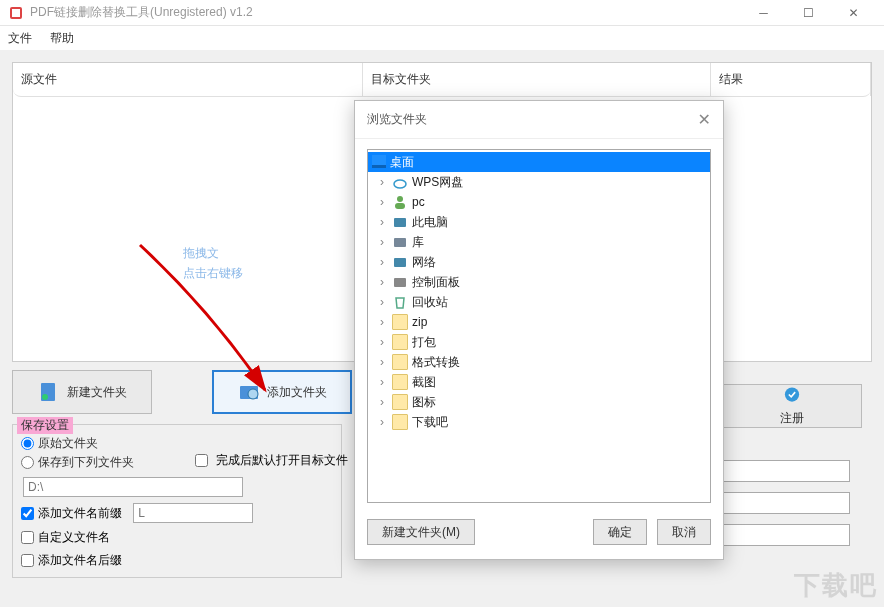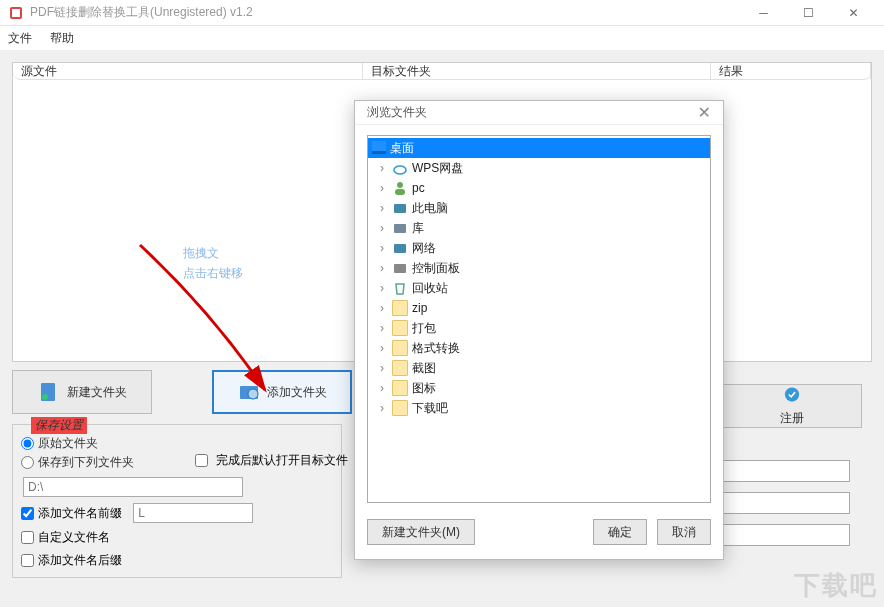--- a/index.html
+++ b/index.html
@@ -9,50 +9,50 @@
 .titlebar .icon { width: 16px; height: 16px; margin-right: 6px; }
 .titlebar .title { flex: 1; color: #999; }
 .titlebar .btns { display: flex; }
 .titlebar .btns div { width: 45px; height: 30px; display: flex; align-items: center; justify-content: center; color: #666; }
 
 .menubar { height: 24px; background: #fff; display: flex; align-items: center; padding: 0 8px; gap: 18px; color: #333; }
 
 .content { padding: 12px; background: #f0f0f0; }
 
 .list-panel { background: #fff; border: 1px solid #ccc; height: 300px; position: relative; }
-.list-header { display: flex; border-bottom: 1px solid #e0e0e0; height: 17px; align-items: center; background: #fff; border-radius: 8px; }
+.list-header { display: flex; border-bottom: 1px solid #e0e0e0; height: 34px; align-items: center; background: #fff; border-radius: 8px; }
 .list-header .col { padding: 0 8px; border-right: 1px solid #e0e0e0; height: 100%; display: flex; align-items: center; color: #333; }
 .col1 { width: 350px; }
 .col2 { width: 348px; }
 .col3 { flex: 1; }
 
 .hint-text { position: absolute; left: 170px; top: 180px; font-size: 20px; color: #8bb8e8; font-weight: 500; line-height: 1.7; }
 
 .btn-row { display: flex; gap: 60px; margin-top: 8px; }
 .big-btn { width: 140px; height: 44px; background: #eaeaea; border: 1px solid #bbb; display: flex; align-items: center; justify-content: center; gap: 6px; color: #333; }
 .big-btn.highlighted { border: 2px solid #2a7fd4; background: #eef5fc; }
 .big-btn .icon { width: 24px; height: 24px; }
 .big-btn.register { margin-left: auto; }
 
 .save-group { margin-top: 10px; border: 1px solid #ccc; padding: 8px; width: 330px; position: relative; }
-.save-group .legend { position: absolute; top: -8px; left: 18px; background: #ef4444; padding: 0 4px; color: #333; font-style: italic; }
+.save-group .legend { position: absolute; top: -8px; left: 4px; background: #f9a8d4; padding: 0 4px; color: #333; }
 .save-group label { display: flex; align-items: center; gap: 4px; margin: 2px 0; color: #333; }
 .save-group input[type=text] { border: 1px solid #aaa; height: 20px; padding: 0 4px; color: #777; }
 .path-input { width: 220px; margin-top: 4px; margin-left: 2px; }
 .prefix-input { width: 120px; }
 .checkline { display: flex; align-items: center; gap: 4px; margin-top: 6px; }
 
 .right-side { position: absolute; left: 540px; top: 460px; width: 320px; }
 .right-side .field { width: 310px; height: 22px; border: 1px solid #aaa; background: #fff; margin-bottom: 10px; }
 
 .default-open { position: absolute; left: 195px; top: 452px; display: flex; align-items: center; gap: 8px; }
 
 
 .dialog { position: absolute; left: 354px; top: 100px; width: 370px; height: 460px; background: #fff; border: 1px solid #bbb; box-shadow: 0 4px 18px rgba(0,0,0,0.25); display: flex; flex-direction: column; }
-.dialog .dlg-title { height: 24px; display: flex; align-items: center; padding: 0 12px; color: #555; border-bottom: 1px solid #eee; }
+.dialog .dlg-title { height: 38px; display: flex; align-items: center; padding: 0 12px; color: #555; border-bottom: 1px solid #eee; }
 .dialog .dlg-title .close { margin-left: auto; font-size: 16px; color: #888; }
 .dialog .tree-wrap { flex: 1; margin: 10px 12px 6px 12px; border: 1px solid #aaa; overflow: auto; padding: 2px 0; }
 .dialog .tree-root { background: #0a84ff; color: #fff; display: flex; align-items: center; gap: 4px; height: 20px; padding: 0 4px; }
 .tree-item { display: flex; align-items: center; gap: 4px; height: 20px; padding-left: 4px; color: #222; white-space: nowrap; }
 .tree-item .expander { width: 12px; color: #888; text-align: center; }
 .tree-item .ticon { width: 16px; height: 16px; display: flex; align-items: center; justify-content: center; }
 .folder { background: #ffe9a8; border: 1px solid #e0c46c; border-radius: 1px; }
 .dialog .dlg-btns { display: flex; gap: 10px; padding: 10px 12px 14px; justify-content: flex-end; }
 .dialog .dlg-btns button { height: 26px; padding: 0 14px; background: #e9e9e9; border: 1px solid #aaa; color: #333; }
 .dialog .dlg-btns .new-folder { margin-right: auto; }

